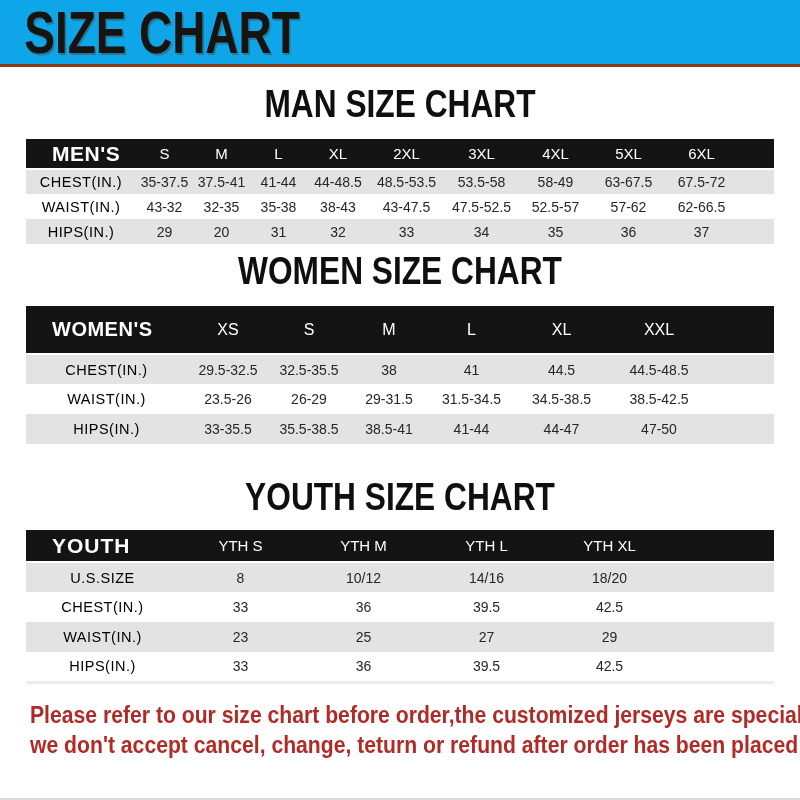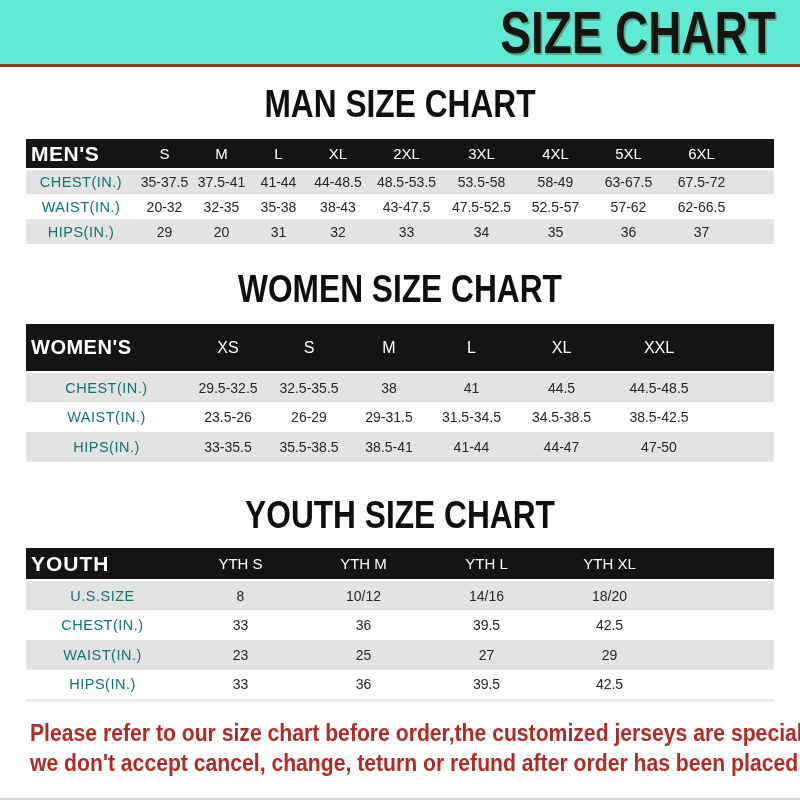--- a/index.html
+++ b/index.html
@@ -4,54 +4,54 @@
 <style>
   * { margin:0; padding:0; box-sizing:border-box; }
   html,body { background:#ffffff; }
   .page {
     width:800px; height:800px; overflow:hidden; background:#ffffff;
     font-family:"Liberation Sans", sans-serif; position:relative;
     border-bottom:2px solid #d9d9d9;
   }
   
   .banner {
-    height:67px; background:#5eead4; border-bottom:3px solid #8a3a10;
-    display:flex; align-items:center; justify-content:flex-end;
+    height:67px; background:#0ea5e9; border-bottom:3px solid #8a3a10;
+    display:flex; align-items:center; justify-content:flex-start;
   }
   .banner h1 {
     font-size:54px; font-weight:bold; color:#171310; line-height:1;
     letter-spacing:0px; white-space:nowrap;
   }
   .banner h1 span {
     display:inline-block; transform:scale(0.85,1.08);
     text-shadow:2px 2px 0 rgba(90,40,0,0.35);
   }
   
   .section-heading {
     text-align:center; font-weight:bold; color:#0f0f0f; font-size:36px; line-height:34px;
   }
   .section-heading span { display:inline-block; transform:scale(0.88,1.06); white-space:nowrap; }
   .h-men   { margin:20px 0 18px 0; }
-  .h-women { margin:28px 0 18px 0; }
+  .h-women { margin:10px 0 18px 0; }
   .h-youth { margin:36px 0 16px 0; }
   
   table {
     border-collapse:collapse; table-layout:fixed; width:748px; margin:0 26px;
   }
   thead th {
     background:#141414; color:#ffffff; font-weight:400; font-size:15px;
     text-align:center; vertical-align:middle; border-bottom:2px solid #ffffff;
   }
   thead th.corner {
-    text-align:left; padding-left:5px; font-weight:bold; font-size:21px; letter-spacing:0.5px;
+    text-align:left; padding-left:26px; font-weight:bold; font-size:21px; letter-spacing:0.5px;
   }
   tbody td {
     font-size:14px; color:#262626; text-align:center; vertical-align:middle;
   }
-  tbody td.rowlabel { font-size:14.5px; color:#0f766e; letter-spacing:0.5px; }
+  tbody td.rowlabel { font-size:14.5px; color:#000000; letter-spacing:0.5px; }
   tr.gray td { background:#e3e3e3; }
   tr.white td { background:#ffffff; }
   .t-men thead th { height:30px; }
   .t-men tbody td { height:25px; }
   .t-women thead th { height:48px; font-size:16px; }
   .t-women thead th.corner { font-size:20px; }
   .t-women tbody td { height:30px; }
   .t-youth thead th { height:32px; }
   .t-youth thead th.corner { font-size:21px; letter-spacing:1px; }
   .t-youth tbody td { height:30px; }
@@ -112,21 +112,21 @@
           <td>44-48.5</td>
           <td>48.5-53.5</td>
           <td>53.5-58</td>
           <td>58-49</td>
           <td>63-67.5</td>
           <td>67.5-72</td>
           <td></td>
         </tr>
         <tr class="white">
           <td class="rowlabel">WAIST(IN.)</td>
-          <td>20-32</td>
+          <td>43-32</td>
           <td>32-35</td>
           <td>35-38</td>
           <td>38-43</td>
           <td>43-47.5</td>
           <td>47.5-52.5</td>
           <td>52.5-57</td>
           <td>57-62</td>
           <td>62-66.5</td>
           <td></td>
         </tr>

